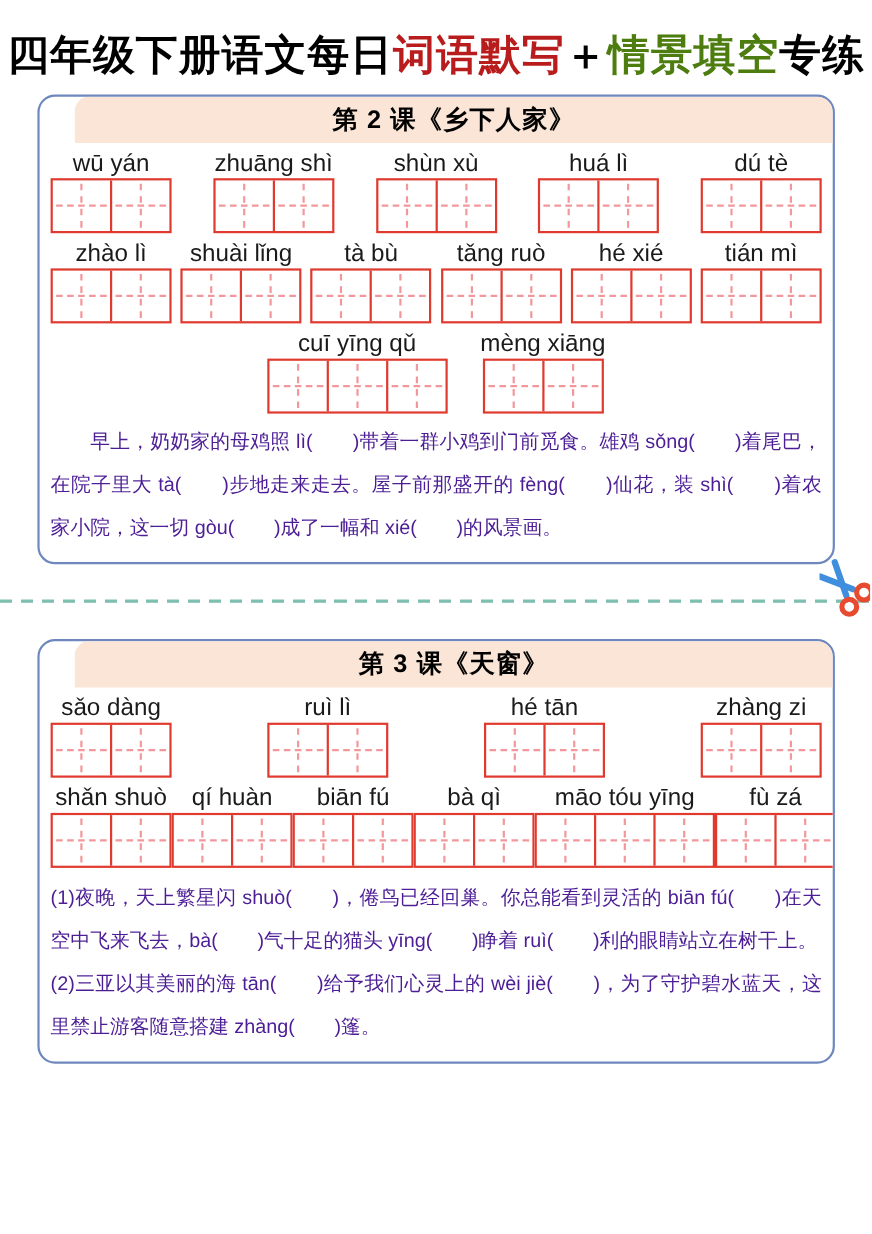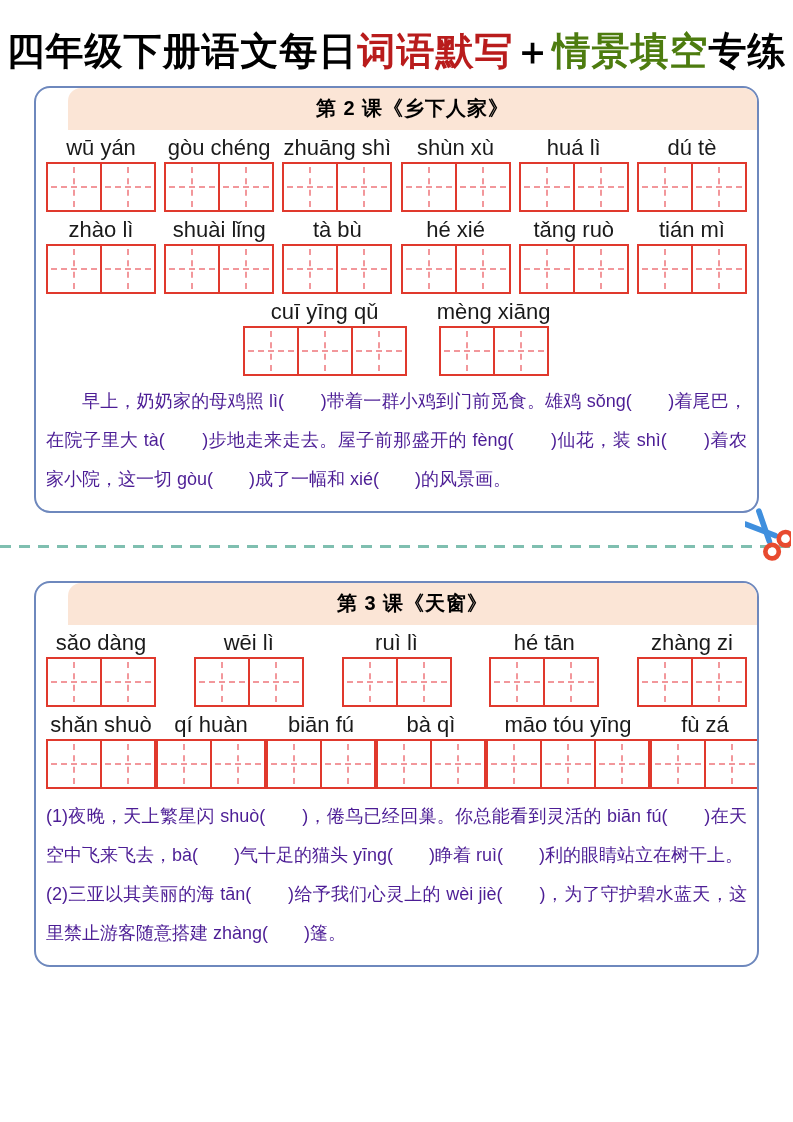--- a/index.html
+++ b/index.html
@@ -23,21 +23,21 @@
   
   .card {
     width:721px; margin:0 auto;
     border:2px solid #6E88BD; border-radius:16px;
     background:#fff; overflow:hidden;
     padding-bottom:12px;
   }
   .card-header {
     height:42px; background:#FBE5D6;
     display:flex; align-items:center; justify-content:center;
-    font-size:20px; font-weight:700; color:#000;
+    font-size:23px; font-weight:700; color:#000;
     border-radius:13px 13px 0 0;
     letter-spacing:1px;
     margin-left:32px;
   }
 
   
   .grid-row {
     display:flex; justify-content:space-between; align-items:flex-end;
     padding:0 10px; margin-top:5px;
   }
@@ -88,27 +88,20 @@
 
     <div class="grid-row">
       <div class="pw">
         <div class="pinyin-label">wū yán</div>
         <div class="tian-grid">
             <div class="tian-cell"></div>
             <div class="tian-cell"></div>
           </div>
       </div>
       <div class="pw">
-        <div class="pinyin-label">gòu chéng</div>
-        <div class="tian-grid">
-            <div class="tian-cell"></div>
-            <div class="tian-cell"></div>
-          </div>
-      </div>
-      <div class="pw">
         <div class="pinyin-label">zhuāng shì</div>
         <div class="tian-grid">
             <div class="tian-cell"></div>
             <div class="tian-cell"></div>
           </div>
       </div>
       <div class="pw">
         <div class="pinyin-label">shùn xù</div>
         <div class="tian-grid">
             <div class="tian-cell"></div>
@@ -147,28 +140,28 @@
           </div>
       </div>
       <div class="pw">
         <div class="pinyin-label">tà bù</div>
         <div class="tian-grid">
             <div class="tian-cell"></div>
             <div class="tian-cell"></div>
           </div>
       </div>
       <div class="pw">
+        <div class="pinyin-label">tǎng ruò</div>
+        <div class="tian-grid">
+            <div class="tian-cell"></div>
+            <div class="tian-cell"></div>
+          </div>
+      </div>
+      <div class="pw">
         <div class="pinyin-label">hé xié</div>
-        <div class="tian-grid">
-            <div class="tian-cell"></div>
-            <div class="tian-cell"></div>
-          </div>
-      </div>
-      <div class="pw">
-        <div class="pinyin-label">tǎng ruò</div>
         <div class="tian-grid">
             <div class="tian-cell"></div>
             <div class="tian-cell"></div>
           </div>
       </div>
       <div class="pw">
         <div class="pinyin-label">tián mì</div>
         <div class="tian-grid">
             <div class="tian-cell"></div>
             <div class="tian-cell"></div>
@@ -214,27 +207,20 @@
 
     <div class="grid-row">
       <div class="pw">
         <div class="pinyin-label">sǎo dàng</div>
         <div class="tian-grid">
             <div class="tian-cell"></div>
             <div class="tian-cell"></div>
           </div>
       </div>
       <div class="pw">
-        <div class="pinyin-label">wēi lì</div>
-        <div class="tian-grid">
-            <div class="tian-cell"></div>
-            <div class="tian-cell"></div>
-          </div>
-      </div>
-      <div class="pw">
         <div class="pinyin-label">ruì lì</div>
         <div class="tian-grid">
             <div class="tian-cell"></div>
             <div class="tian-cell"></div>
           </div>
       </div>
       <div class="pw">
         <div class="pinyin-label">hé tān</div>
         <div class="tian-grid">
             <div class="tian-cell"></div>

